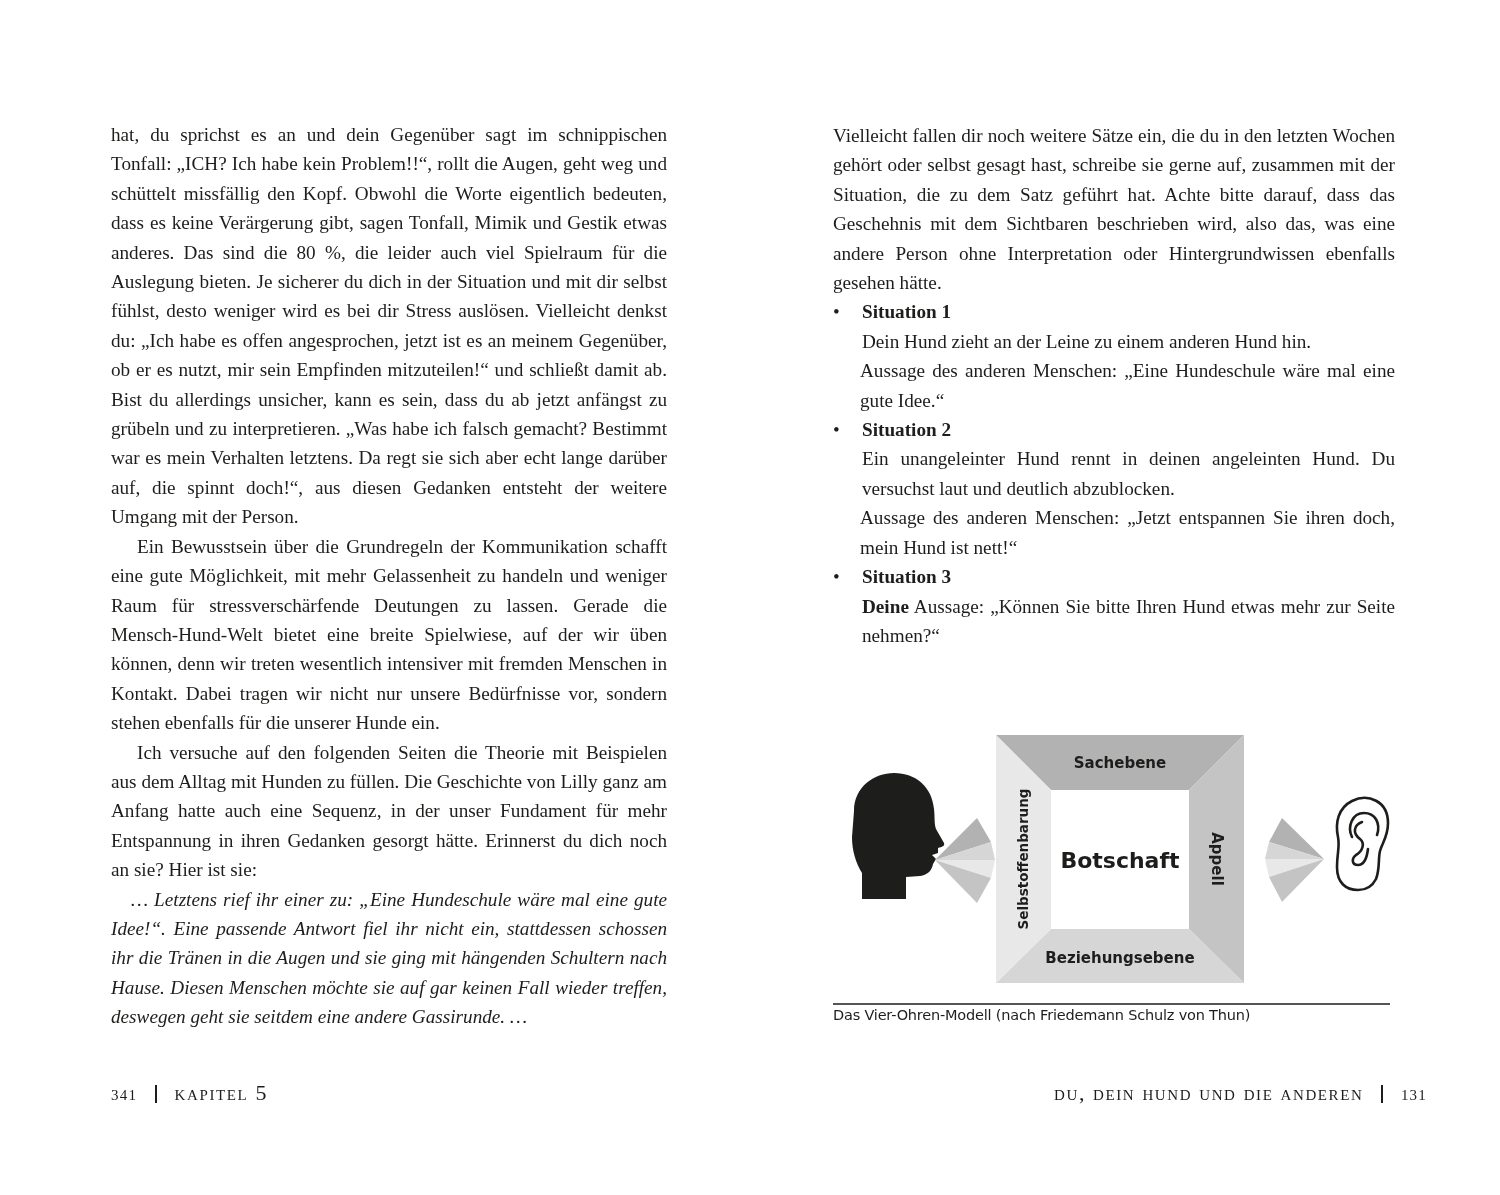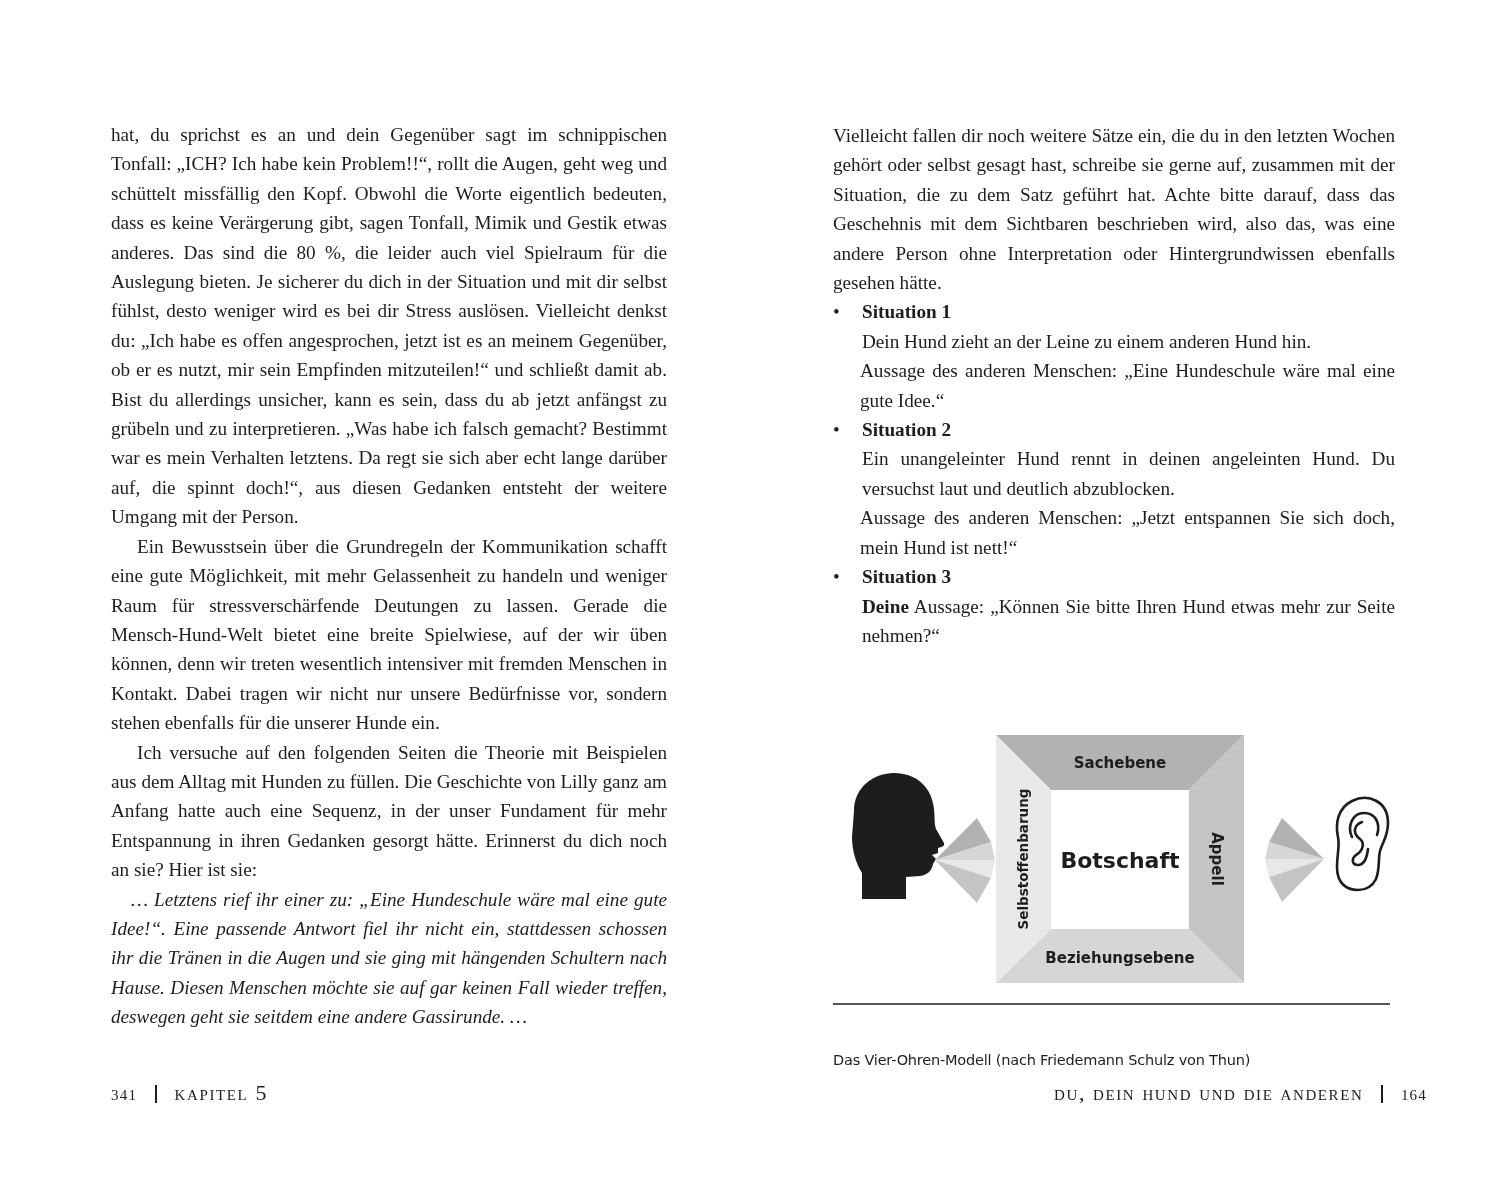--- a/index.html
+++ b/index.html
@@ -34,21 +34,21 @@
     font-size: 15px; letter-spacing: 1.2px; color: #1d1d1b;
   }
   .footer-left { left: 111px; }
   .footer-right { right: 111px; }
   .footer .sep { display: inline-block; width: 1.5px; height: 18px; background: #1d1d1b; vertical-align: -3px; margin: 0 18px; }
   .footer .caps { font-variant: small-caps; text-transform: lowercase; font-size: 22px; letter-spacing: 1.6px; }
 
   .diagram { position: absolute; left: 82px; top: 725px; width: 560px; height: 270px; }
   .caption-rule { position: absolute; left: 83px; top: 1003px; width: 557px; height: 1.5px; background: #555; }
   .caption {
-    position: absolute; left: 83px; top: 1052px;
+    position: absolute; left: 83px; top: 1007px;
     font-family: "DejaVu Sans", "Liberation Sans", sans-serif;
     font-size: 14.5px; color: #1d1d1b; letter-spacing: -0.2px; text-align: right;
   }
 </style>
 </head>
 <body>
 
 <div class="page page-left">
   <div class="textblock left-text">
     <p>hat, du sprichst es an und dein Gegenüber sagt im schnippischen Tonfall: „ICH? Ich habe kein Problem!!“, rollt die Augen, geht weg und schüttelt missfällig den Kopf. Obwohl die Worte eigentlich be­deuten, dass es keine Verärgerung gibt, sagen Tonfall, Mimik und Gestik etwas anderes. Das sind die 80 %, die leider auch viel Spielraum für die Auslegung bieten. Je sicherer du dich in der Situation und mit dir selbst fühlst, desto weniger wird es bei dir Stress auslösen. Vielleicht denkst du: „Ich habe es offen angesprochen, jetzt ist es an meinem Gegenüber, ob er es nutzt, mir sein Empfinden mitzuteilen!“ und schließt damit ab. Bist du allerdings unsicher, kann es sein, dass du ab jetzt anfängst zu grübeln und zu interpretieren. „Was habe ich falsch gemacht? Bestimmt war es mein Verhalten letztens. Da regt sie sich aber echt lange darüber auf, die spinnt doch!“, aus diesen Gedan­ken entsteht der weitere Umgang mit der Person.</p>
@@ -68,21 +68,21 @@
       <li>
         <span class="bullet-dot">•</span>
         <span class="title">Situation 1</span>
         <span class="line">Dein Hund zieht an der Leine zu einem anderen Hund hin.</span>
         <span class="aussage">Aussage des anderen Menschen: „Eine Hundeschule wäre mal eine gute Idee.“</span>
       </li>
       <li>
         <span class="bullet-dot">•</span>
         <span class="title">Situation 2</span>
         <span class="line">Ein unangeleinter Hund rennt in deinen angeleinten Hund. Du versuchst laut und deutlich abzublocken.</span>
-        <span class="aussage">Aussage des anderen Menschen: „Jetzt entspannen Sie sich doch, mein Hund ist nett!“</span>
+        <span class="aussage">Aussage des anderen Menschen: „Jetzt entspannen Sie ihren doch, mein Hund ist nett!“</span>
       </li>
       <li>
         <span class="bullet-dot">•</span>
         <span class="title">Situation 3</span>
         <span class="line"><span class="b">Deine</span><span> Aussage: „Können Sie bitte Ihren Hund etwas mehr zur Seite nehmen?“</span></span>
       </li>
     </ul>
   </div>
 
   <svg class="diagram" width="560" height="270" viewBox="0 0 560 270" xmlns="http://www.w3.org/2000/svg">
@@ -123,15 +123,15 @@
       <path d="M526,165 C514,165 505,158 505,142 C505,128 508,122 506,112 C503,98 506,83 520,76 C536,68 556,76 556,98 C556,112 550,118 548,126 C546,134 548,144 544,154 C540,162 534,165 526,165 Z"></path>
       <path d="M520,112 C515,102 520,88 532,88 C543,88 549,98 545,110"></path>
       <path d="M530,97 C522,100 520,108 528,114 C533,118 531,126 524,130 C519,134 520,140 526,140 C532,140 535,132 536,124"></path>
     </g>
   </svg>
 
   <div class="caption-rule"></div>
   <div class="caption">Das Vier-Ohren-Modell (nach Friedemann Schulz von Thun)</div>
 
   <div class="footer footer-right">
-    <span class="caps">Du, dein Hund und die anderen</span><span class="sep"></span><span>164</span>
+    <span class="caps">Du, dein Hund und die anderen</span><span class="sep"></span><span>131</span>
   </div>
 </div>
 
 </body></html>

